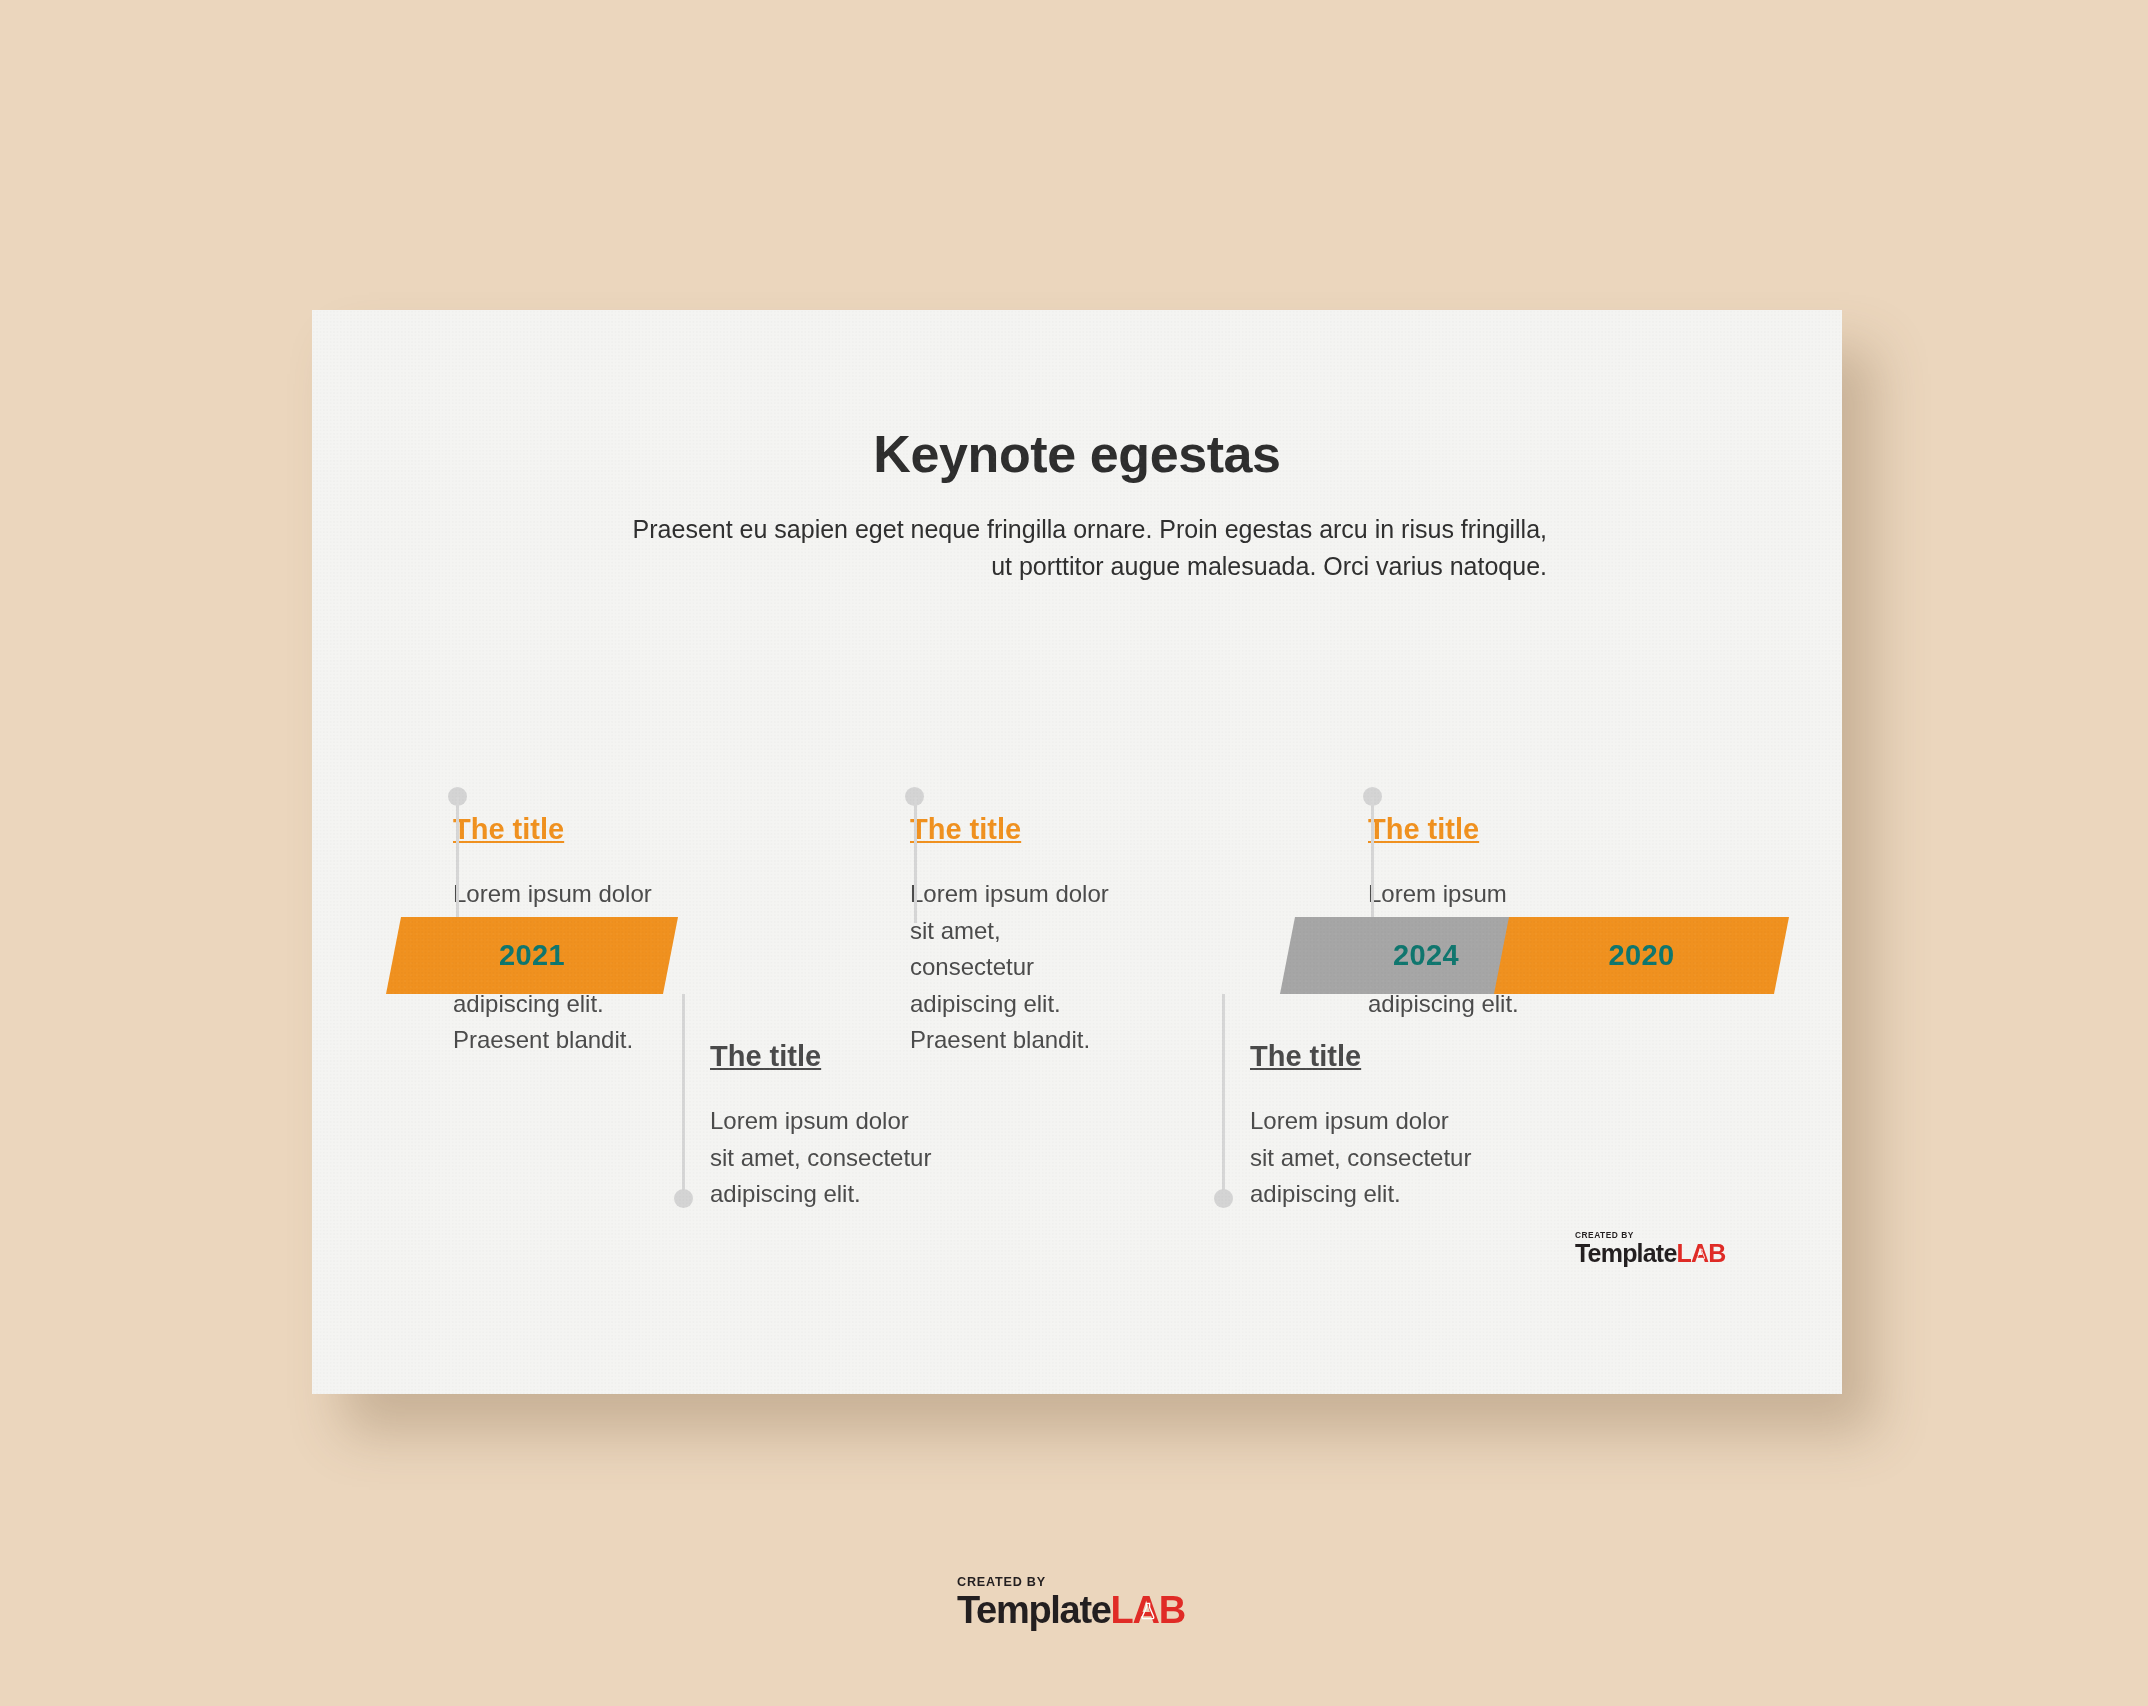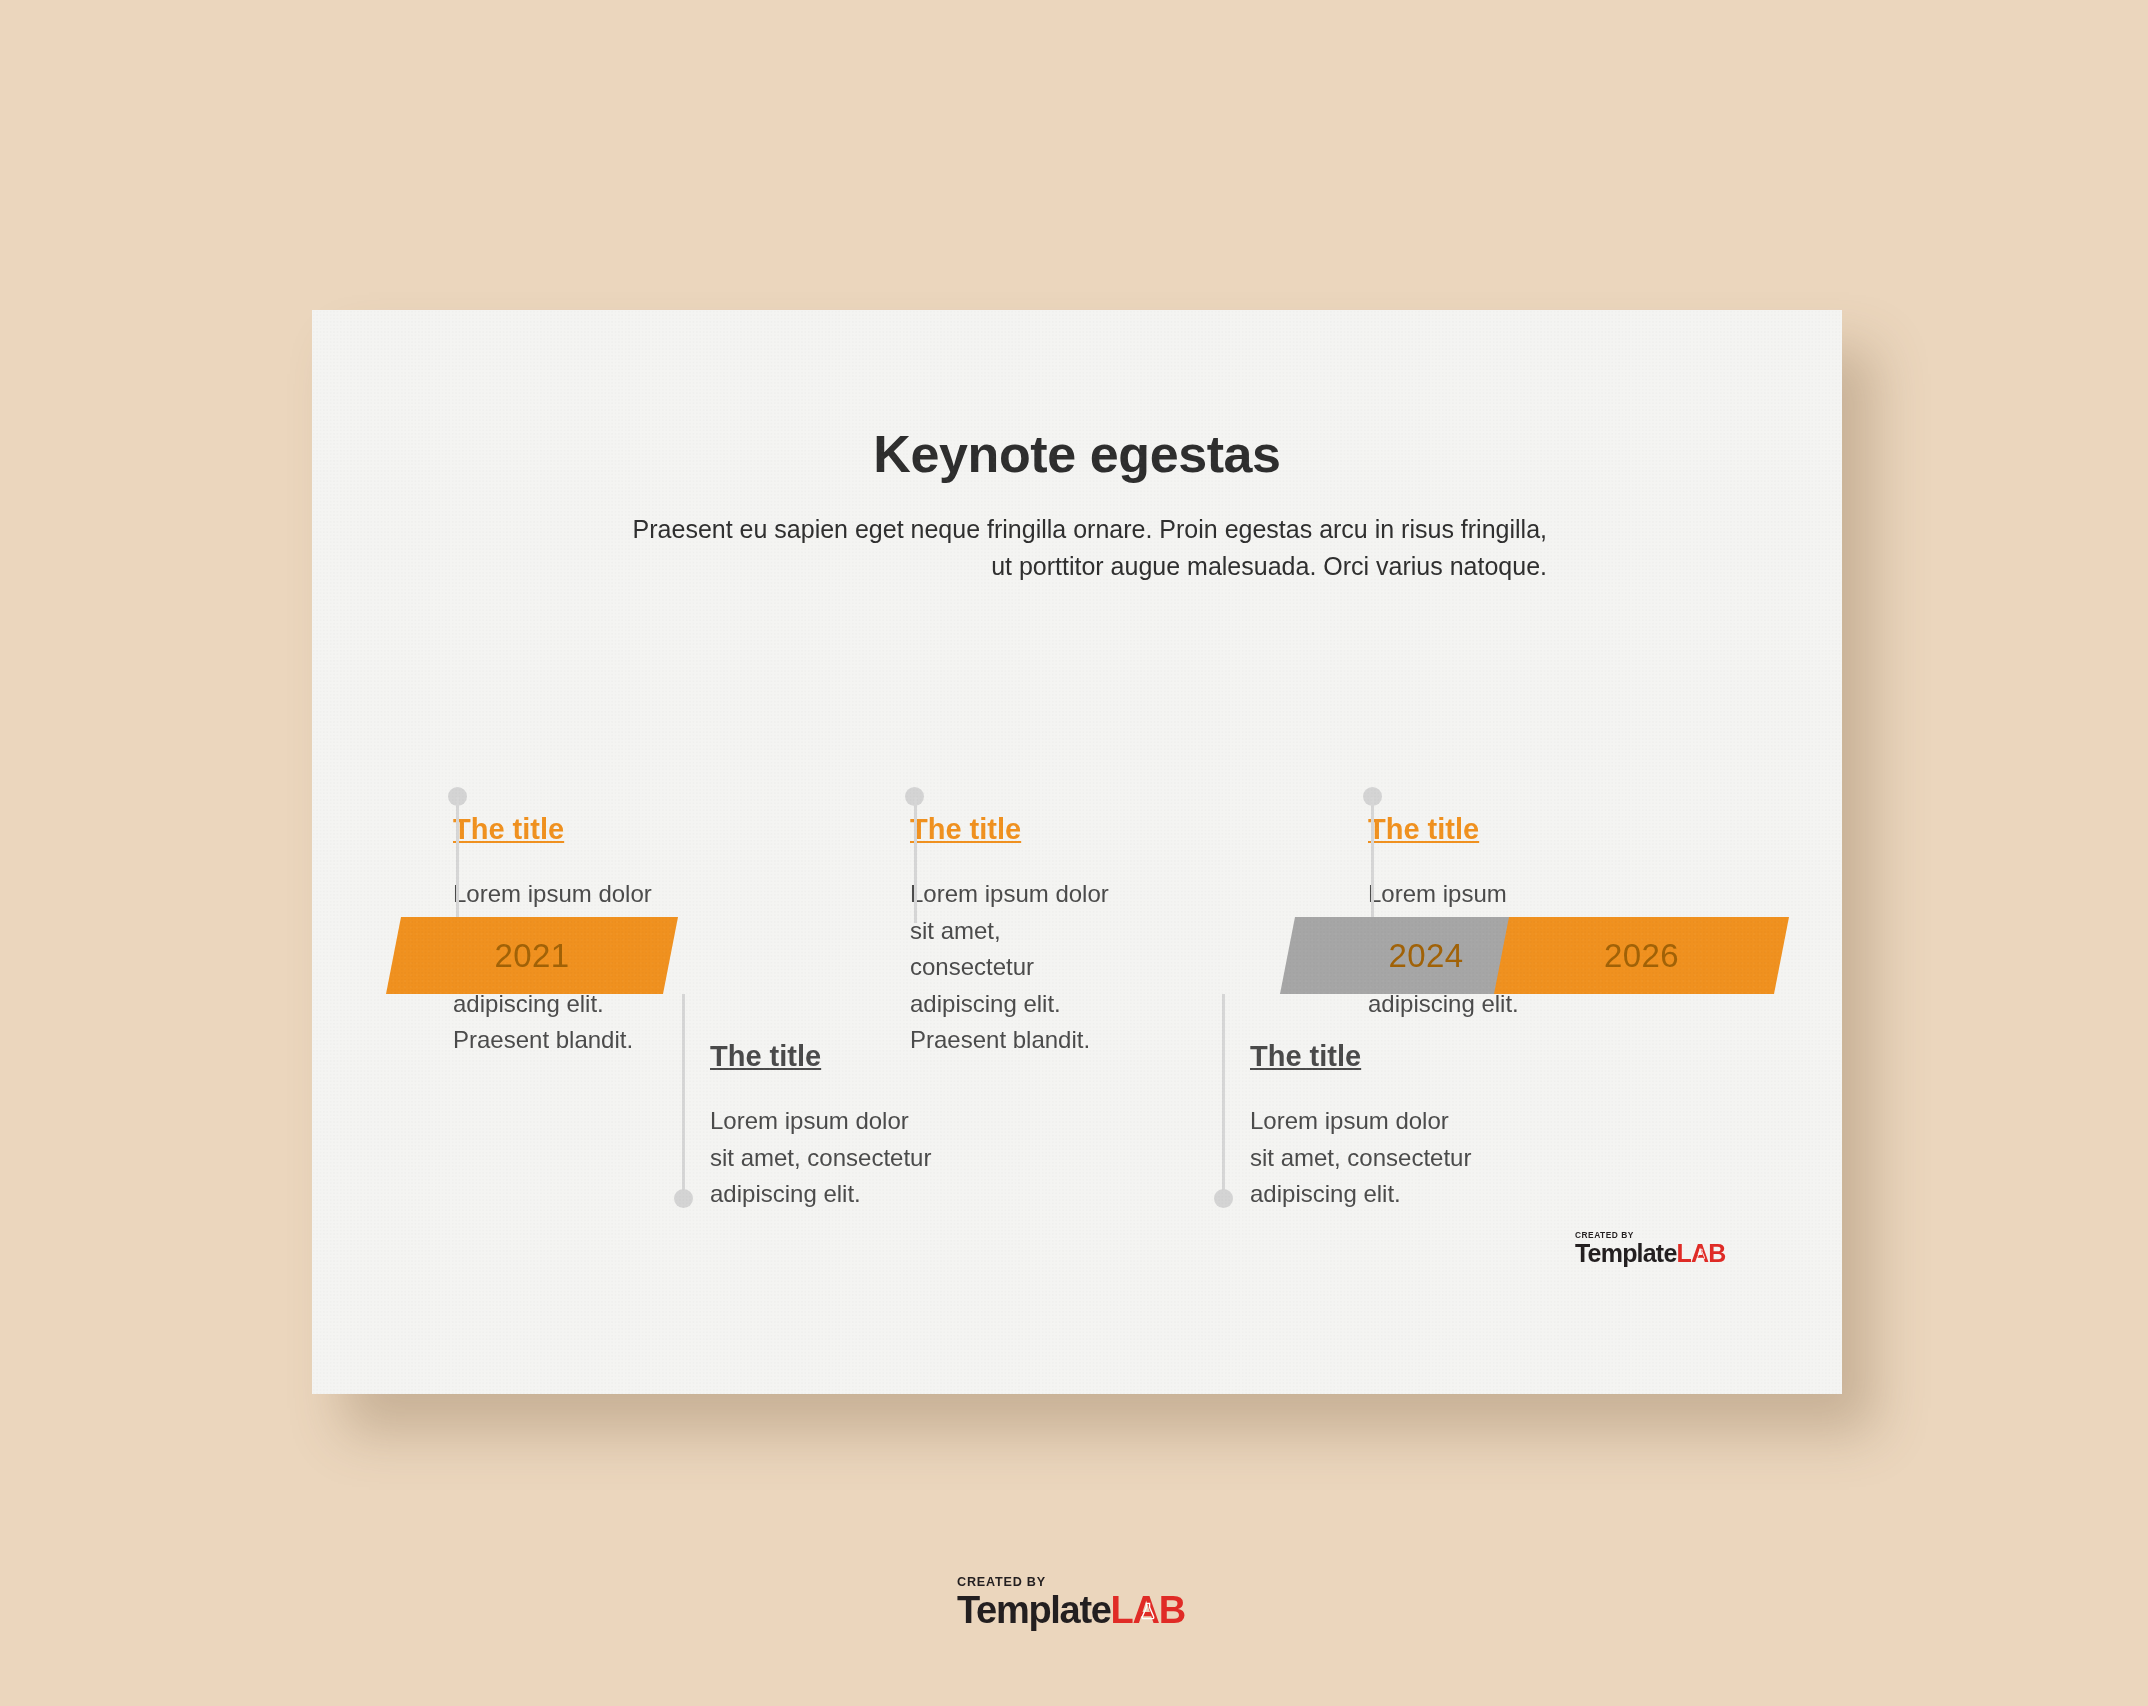--- a/index.html
+++ b/index.html
@@ -62,21 +62,21 @@
   .year-seg{
     position:absolute;top:0;height:77px;
     display:flex;align-items:center;justify-content:center;
   }
   .year-seg .seg-shape{
     position:absolute;inset:0;
     clip-path:polygon(15px 0, 100% 0, calc(100% - 15px) 100%, 0 100%);
   }
   .year-seg .seg-label{
     position:relative;
-    font-size:33px;font-weight:normal;color:#a16207;
+    font-size:29px;font-weight:bold;color:#0f766e;
     letter-spacing:0.4px;
   }
 
   
   .connector{position:absolute;width:2.5px;background:#d6d6d6;}
   .connector-dot{
     position:absolute;width:19.3px;height:19.3px;border-radius:50%;
     background:#d4d4d4;
   }
 
@@ -147,21 +147,21 @@
       <div class="year-seg" style="left:0px;width:292px;">
         <span class="seg-shape" style="background:#F0911F;"></span>
         <span class="seg-label">2021</span>
       </div>
       <div class="year-seg" style="left:894px;width:292px;justify-content:center;">
         <span class="seg-shape" style="background:#A6A6A6;"></span>
         <span class="seg-label">2024</span>
       </div>
       <div class="year-seg" style="left:1108px;width:295px;">
         <span class="seg-shape" style="background:#F0911F;"></span>
-        <span class="seg-label">2026</span>
+        <span class="seg-label">2020</span>
       </div>
     </div>
 
     <div class="connector" style="left:370px;top:684px;height:206px;"></div>
     <div class="connector-dot" style="left:362px;top:879px;"></div>
     <div class="entry" style="left:398px;top:730px;width:227px;">
       <p class="entry-title neutral">The title</p>
       <p class="entry-body">Lorem ipsum dolor sit amet, consectetur adipiscing elit.</p>
     </div>
 

